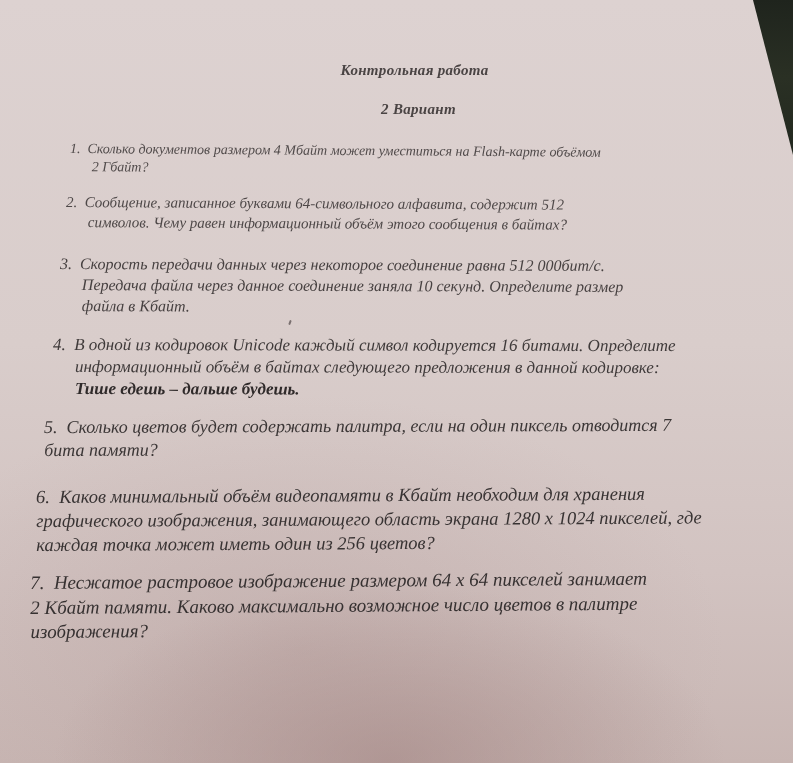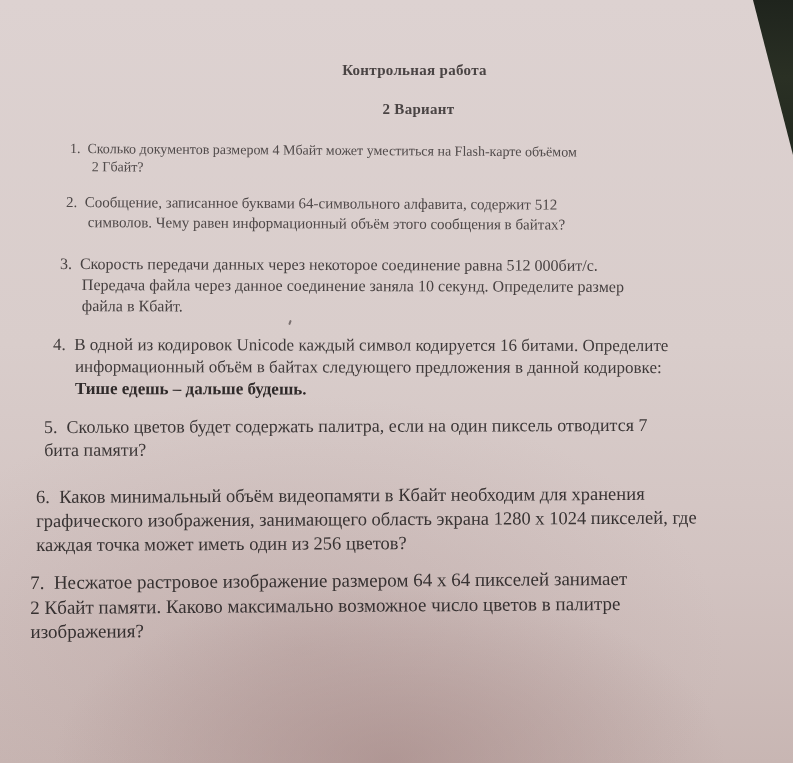--- a/index.html
+++ b/index.html
@@ -28,20 +28,21 @@
       top: 0;
       right: 0;
       width: 40px;
       height: 155px;
       background: linear-gradient(180deg, #1f241d 0%, #2a3024 50%, #22281f 100%);
       clip-path: polygon(0 0, 100% 0, 100% 100%);
     }
     .doc {
       position: absolute;
       inset: 0;
+      font-style: italic;
     }
     .title {
       position: absolute;
       left: 0;
       width: 793px;
       text-align: center;
       font-weight: bold;
       color: #4a4444;
       letter-spacing: 0.3px;
     }

